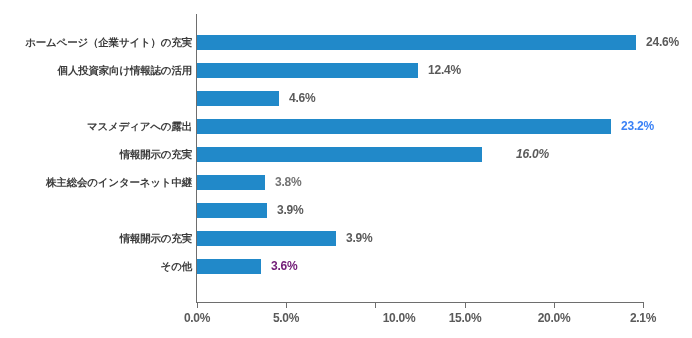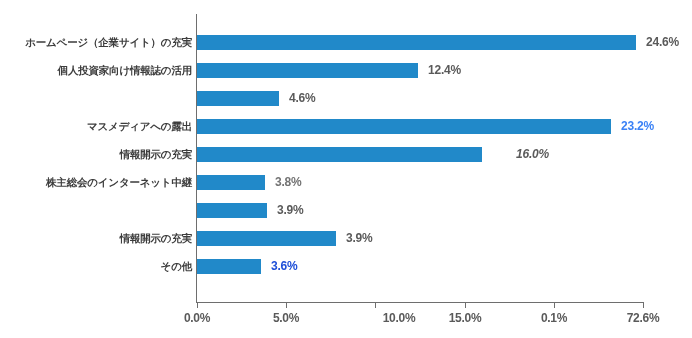--- a/index.html
+++ b/index.html
@@ -151,32 +151,32 @@
           <div class="bar-value" style="left: 277px; color: rgb(90, 90, 90);">3.9%</div>
         </div>
         <div class="row" style="top: 224px;">
           <div class="cat-label">情報開示の充実</div>
           <div class="bar" style="width: 139px; background: rgb(33, 137, 201);"></div>
           <div class="bar-value" style="left: 346px; color: rgb(90, 90, 90);">3.9%</div>
         </div>
         <div class="row" style="top: 252px;">
           <div class="cat-label">その他</div>
           <div class="bar" style="width: 64px; background: rgb(33, 137, 201);"></div>
-          <div class="bar-value" style="left: 271px; color: #1d4ed8;">3.6%</div>
+          <div class="bar-value" style="left: 271px; color: #701a75;">3.6%</div>
         </div>
       </div>
     <div id="ticks-container">
         <div class="tick" style="left: 197px; background: rgb(110, 110, 110);"></div>
         <div class="tick-label" style="left: 197px;">0.0%</div>
         <div class="tick" style="left: 286px; background: rgb(110, 110, 110);"></div>
         <div class="tick-label" style="left: 286px;">5.0%</div>
         <div class="tick" style="left: 375px; background: rgb(110, 110, 110);"></div>
         <div class="tick-label" style="left: 375px; margin-left: 24px;">10.0%</div>
         <div class="tick" style="left: 465px; background: rgb(110, 110, 110);"></div>
         <div class="tick-label" style="left: 465px;">15.0%</div>
         <div class="tick" style="left: 554px; background: rgb(110, 110, 110);"></div>
-        <div class="tick-label" style="left: 554px;">0.1%</div>
+        <div class="tick-label" style="left: 554px;">20.0%</div>
         <div class="tick" style="left: 643px; background: rgb(110, 110, 110);"></div>
-        <div class="tick-label" style="left: 643px;">72.6%</div>
+        <div class="tick-label" style="left: 643px;">2.1%</div>
       </div>
 
   </div>
 </div>
 
 </body></html>

